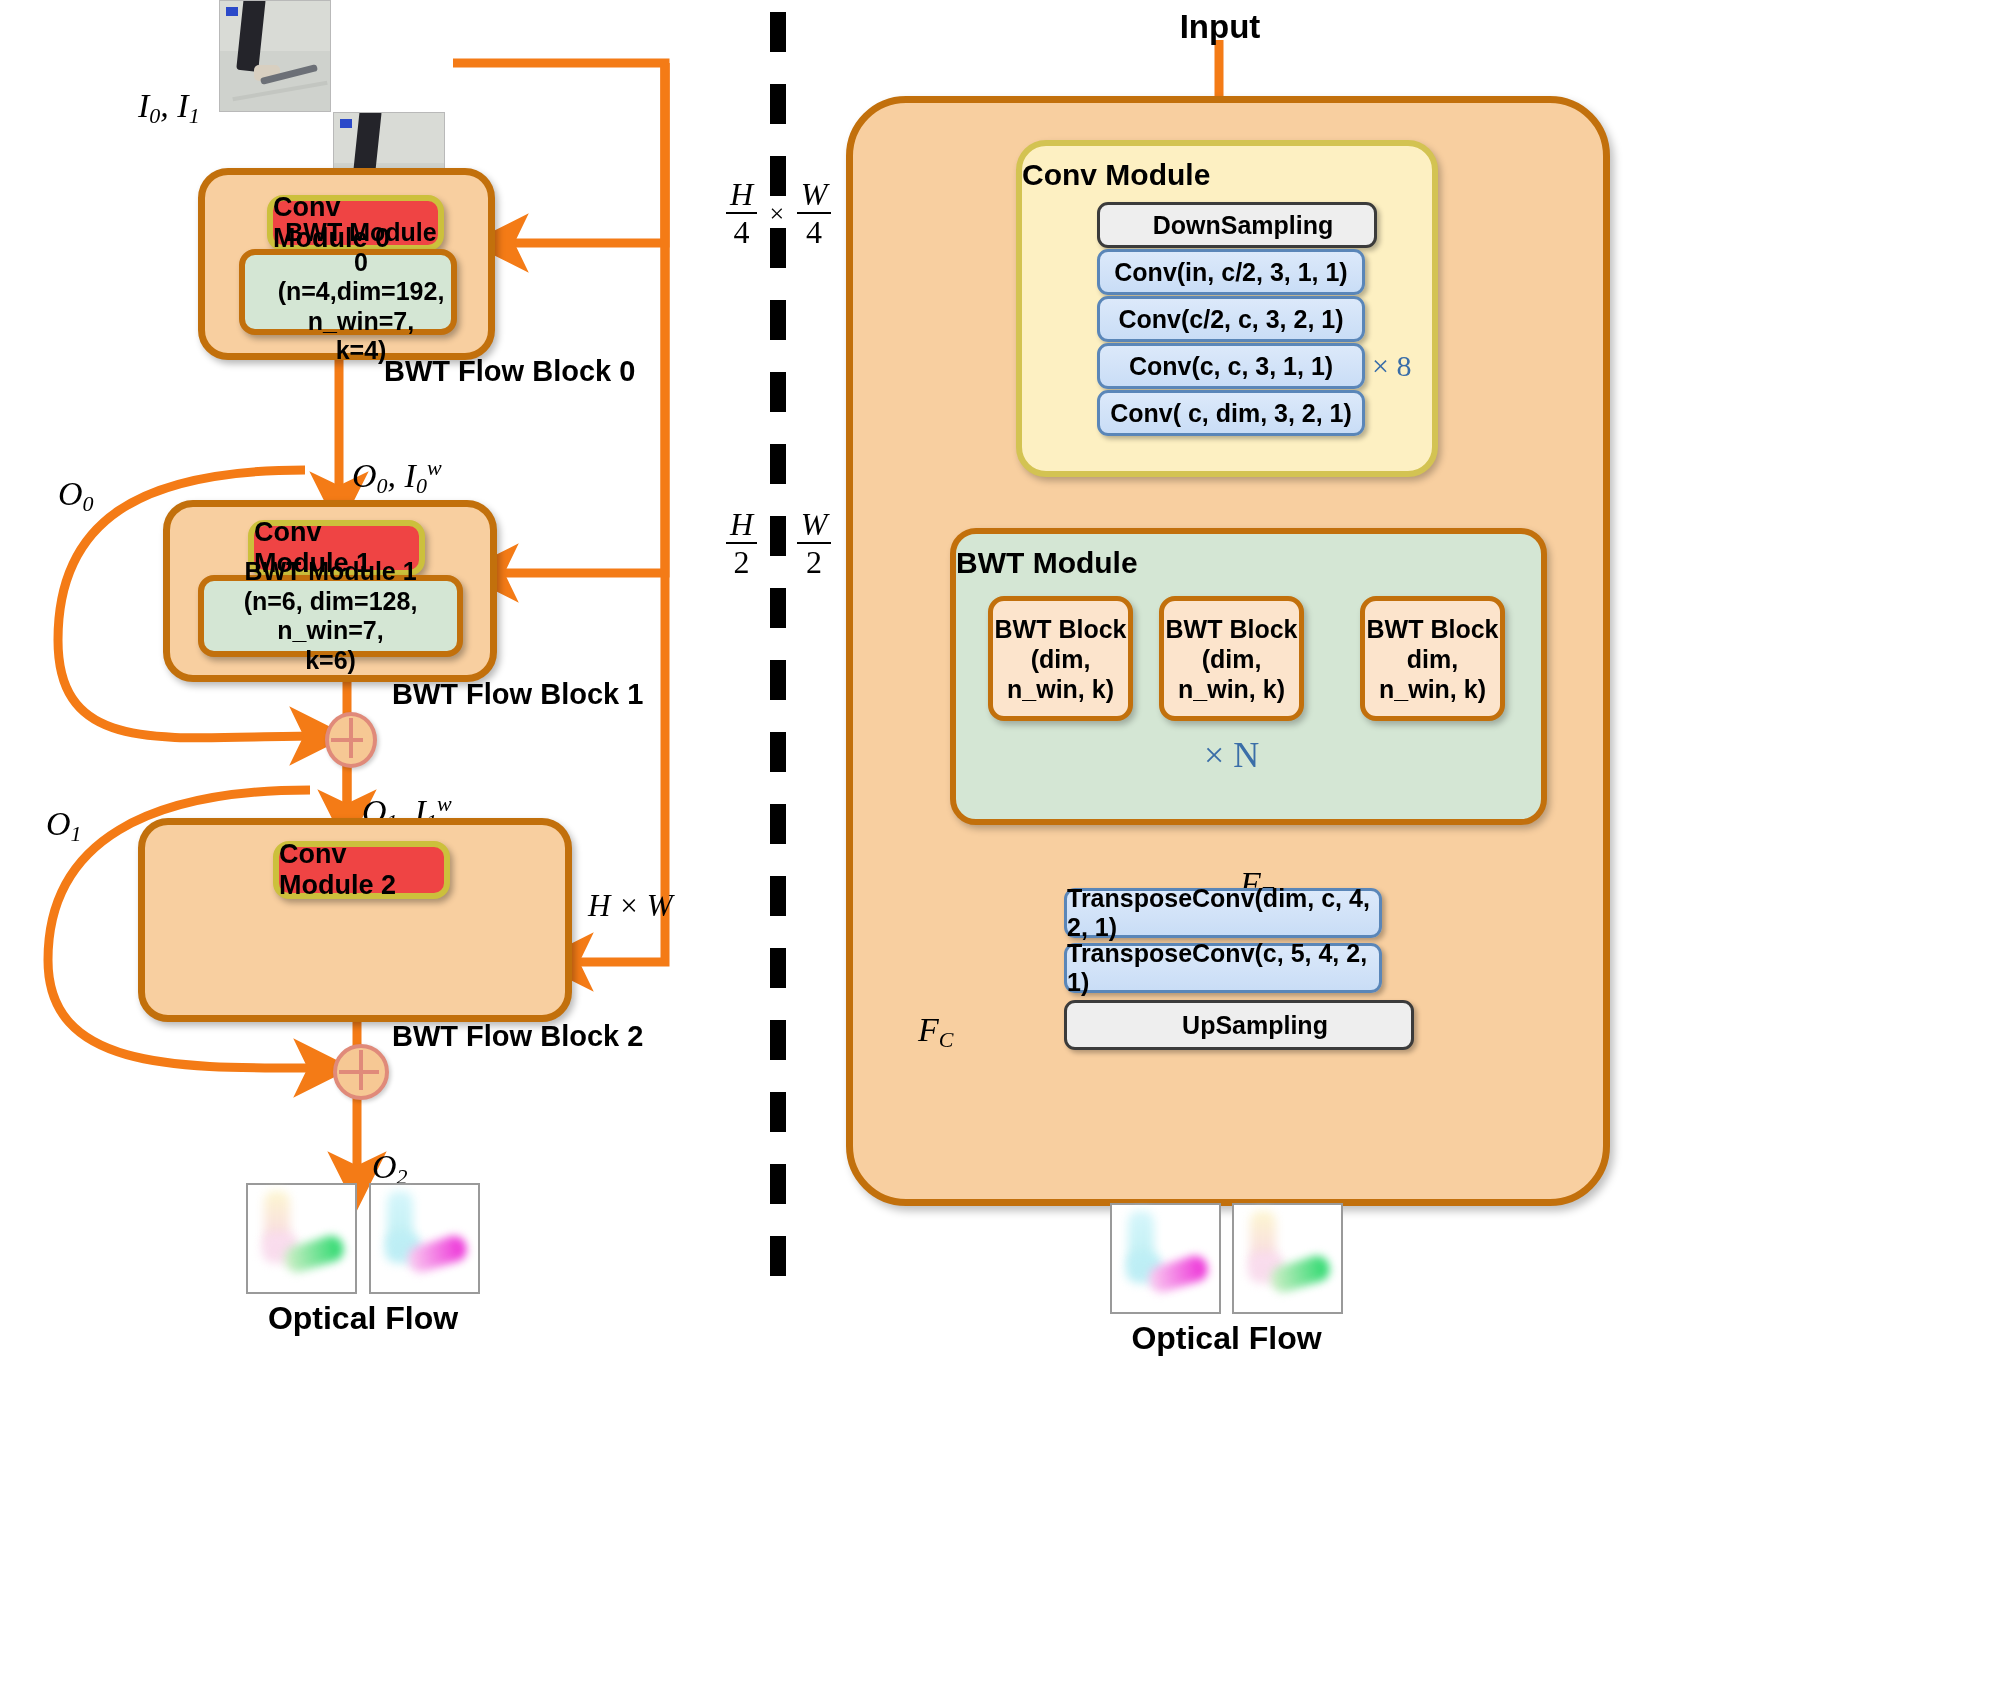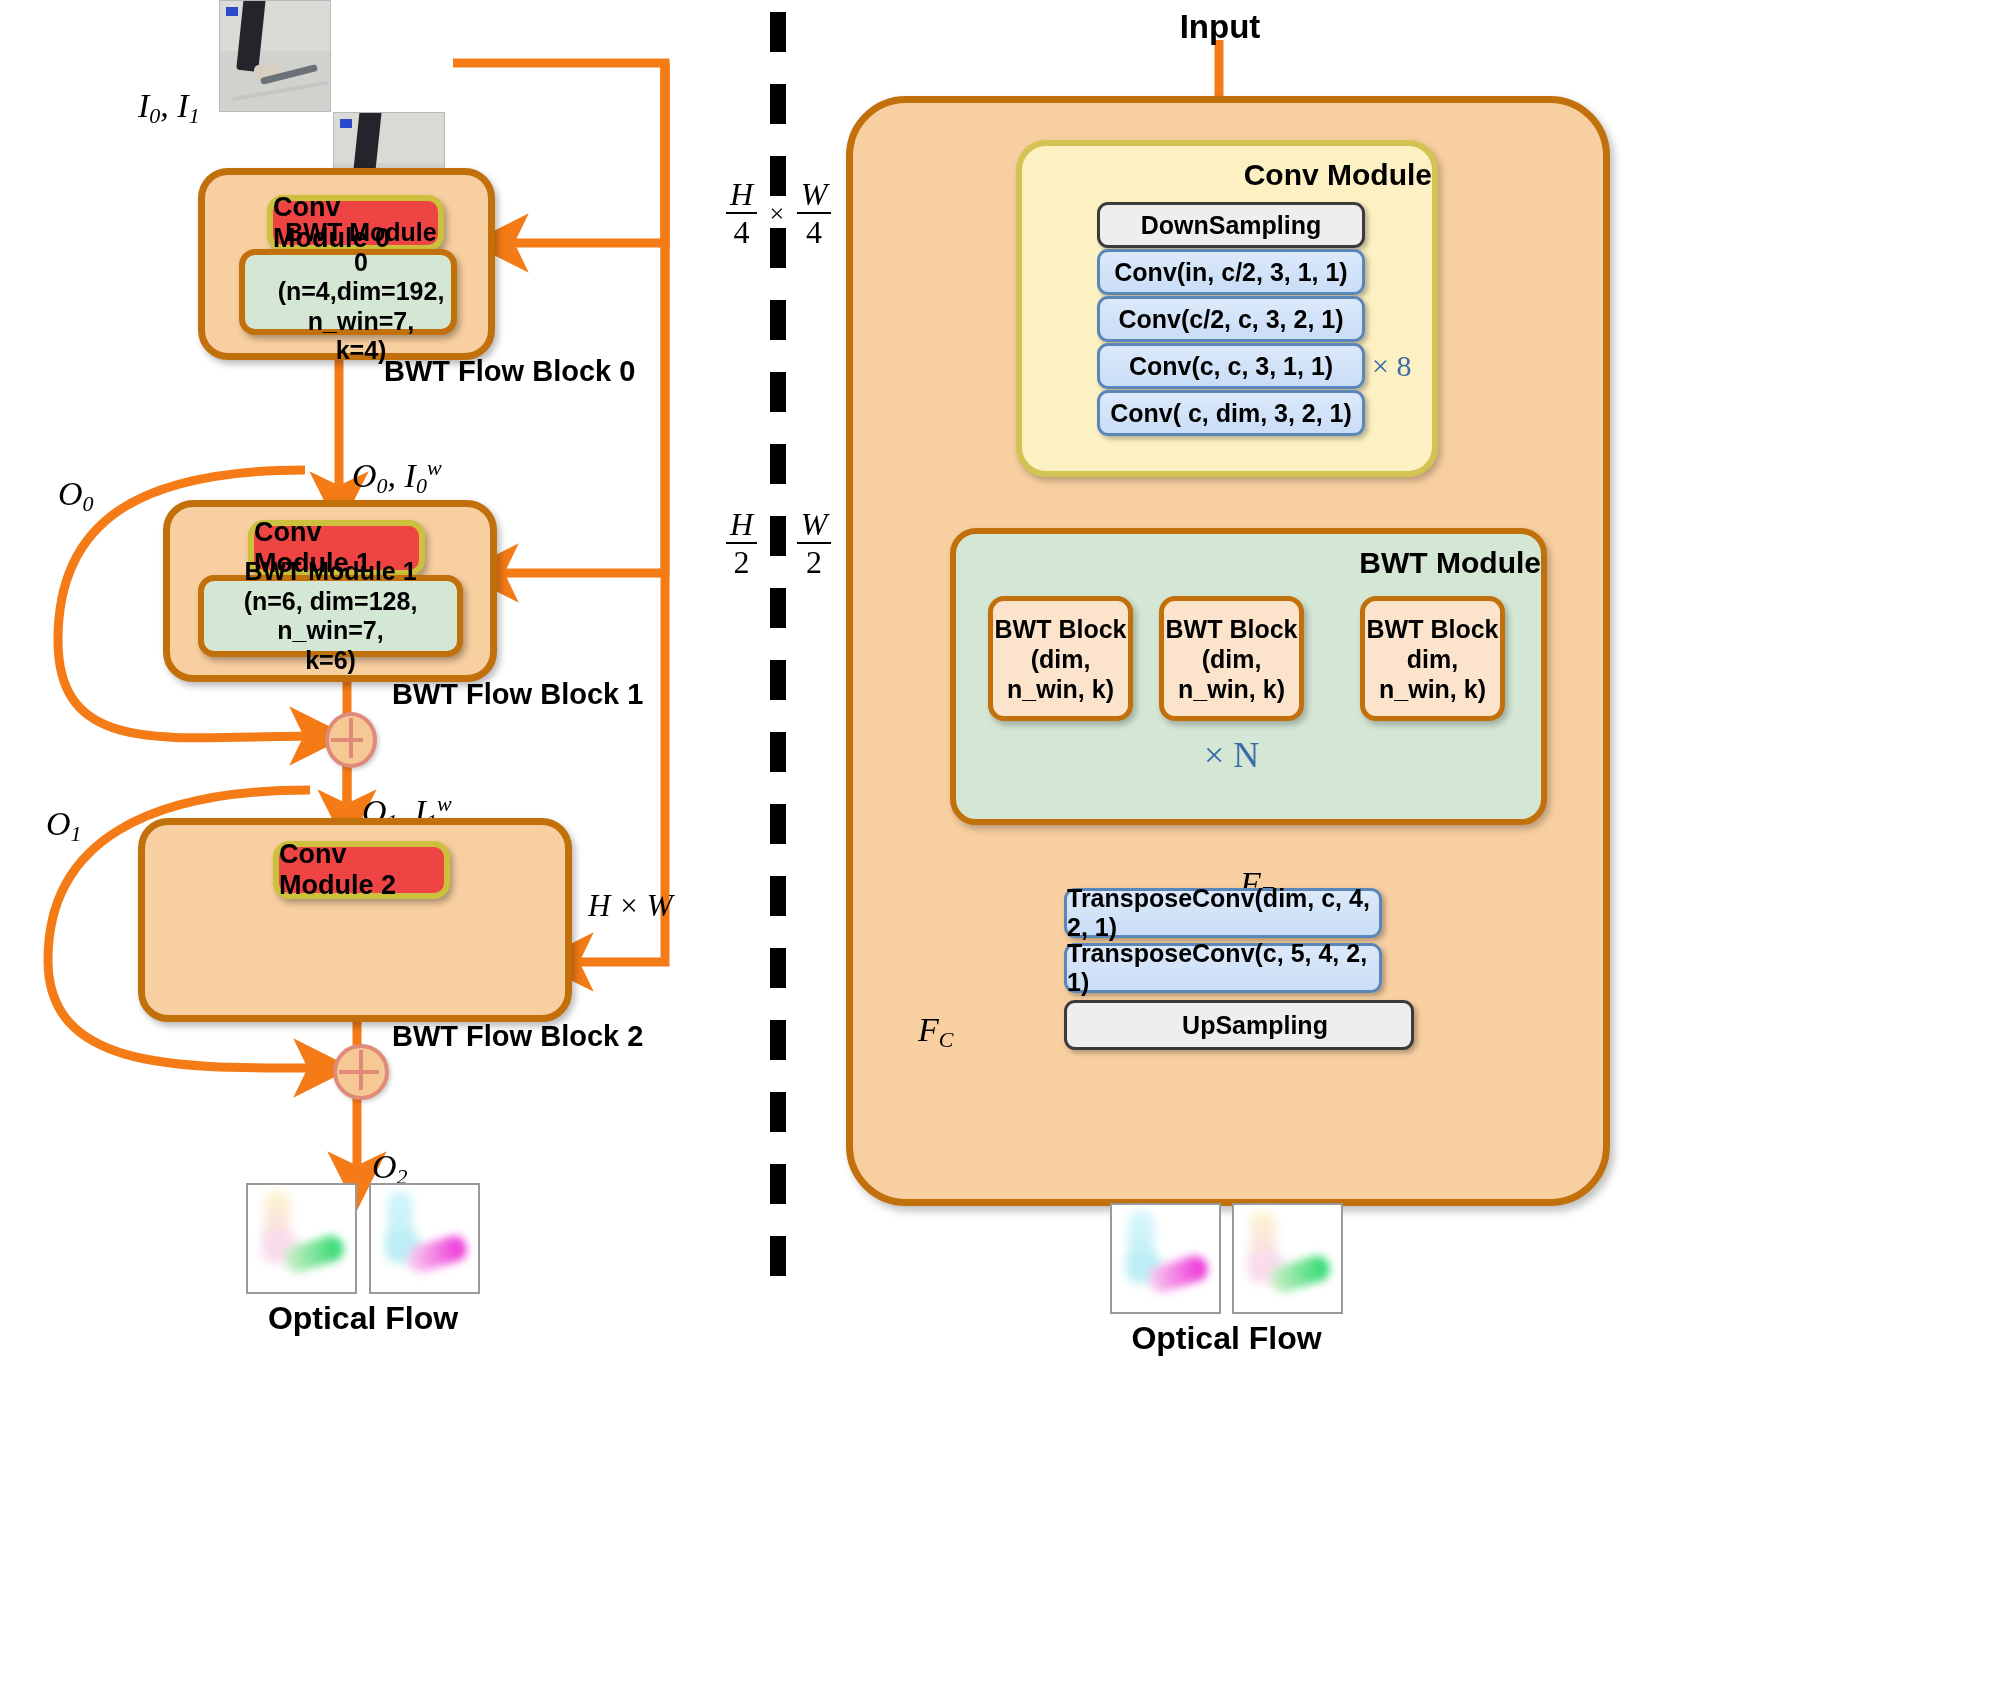--- a/index.html
+++ b/index.html
@@ -30,21 +30,21 @@
           box-sizing:border-box;}
   .blocklabel{font-weight:bold;font-size:29px;color:#000;white-space:nowrap;}
 
   
   .outerpanel{background:#f8cfa0;border:7px solid #c2700c;border-radius:60px;
               box-shadow:4px 5px 9px rgba(0,0,0,0.25);}
   .convpanel{background:#fdf0c2;border:6px solid #d3c352;border-radius:30px;
              box-shadow:3px 4px 7px rgba(0,0,0,0.25);}
   .bwtpanel{background:#d4e6d4;border:6px solid #c2700c;border-radius:26px;
             box-shadow:3px 4px 7px rgba(0,0,0,0.25);}
-  .panelhdr{font-weight:bold;font-size:30px;color:#000;text-align:right;}
+  .panelhdr{font-weight:bold;font-size:30px;color:#000;text-align:left;}
   .bluebox{background:linear-gradient(#dce9fa,#c9ddf6);border:3px solid #5a86b8;
            border-radius:11px;box-shadow:3px 3px 5px rgba(0,0,0,0.28);
            display:flex;align-items:center;justify-content:center;
            font-weight:bold;font-size:25px;color:#000;}
   .greybox{background:#eeeeee;border:3px solid #3b3b3b;border-radius:11px;
            box-shadow:3px 3px 5px rgba(0,0,0,0.28);
            display:flex;align-items:center;justify-content:center;
            font-weight:bold;font-size:25px;color:#000;}
   .bwtblk{background:#fce4cc;border:5px solid #c2700c;border-radius:16px;
           box-shadow:3px 4px 6px rgba(0,0,0,0.25);
@@ -238,21 +238,21 @@
 <div class="abs capt" style="left:246px;top:1300px;width:234px;">Optical Flow</div>
 
 <div class="abs divider" style="left:770px;top:12px;width:16px;height:1272px;"></div>
 
 <div class="abs capt" style="left:1120px;top:8px;width:200px;font-size:33px;">Input</div>
 
 <div class="abs outerpanel" style="left:846px;top:96px;width:750px;height:1096px;"></div>
 
 <div class="abs convpanel" style="left:1016px;top:140px;width:410px;height:325px;">
   <div class="panelhdr" style="margin-top:12px;">Conv Module</div>
-  <div class="greybox" style="position:absolute;left:75px;top:56px;width:262px;height:40px;">DownSampling</div>
+  <div class="greybox" style="position:absolute;left:75px;top:56px;width:262px;height:40px;padding-left:12px;">DownSampling</div>
   <div class="bluebox" style="position:absolute;left:75px;top:103px;width:262px;height:40px;">Conv(in, c/2, 3, 1, 1)</div>
   <div class="bluebox" style="position:absolute;left:75px;top:150px;width:262px;height:40px;">Conv(c/2, c, 3, 2, 1)</div>
   <div class="bluebox" style="position:absolute;left:75px;top:197px;width:262px;height:40px;">Conv(c, c, 3, 1, 1)</div>
   <div class="multlbl" style="position:absolute;left:350px;top:203px;">× 8</div>
   <div class="bluebox" style="position:absolute;left:75px;top:244px;width:262px;height:40px;">Conv( c, dim, 3, 2, 1)</div>
 </div>
 
 <div class="abs bwtpanel" style="left:950px;top:528px;width:585px;height:285px;">
   <div class="panelhdr" style="margin-top:12px;">BWT Module</div>
   <div class="bwtblk" style="position:absolute;left:32px;top:62px;width:145px;height:125px;">

